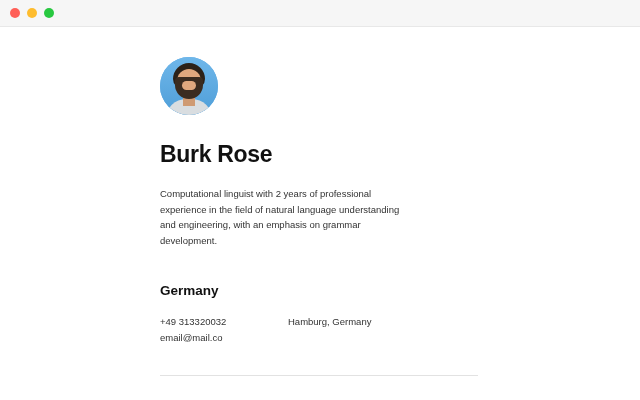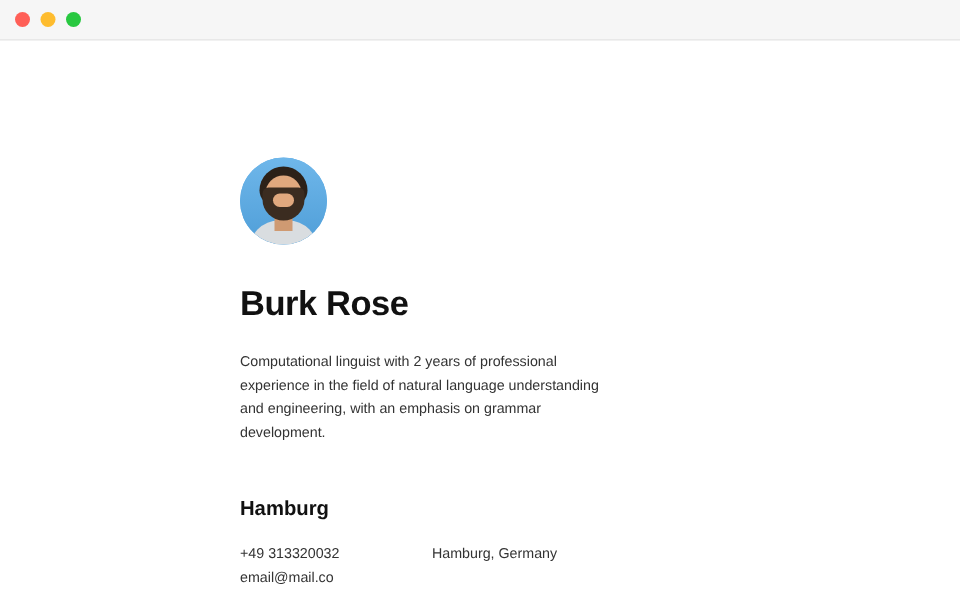--- a/index.html
+++ b/index.html
@@ -15,21 +15,20 @@
     color: #1a1a1a;
   }
   .window {
     width: 640px;
     height: 400px;
     background: #ffffff;
     position: relative;
     overflow: hidden;
     display: flex;
     flex-direction: column;
-    gap: 48px;
   }
   .titlebar {
     height: 26px;
     background: #f6f6f6;
     border-bottom: 1px solid #e8e8e8;
     display: flex;
     align-items: center;
     padding-left: 10px;
     flex: 0 0 auto;
   }
@@ -199,21 +198,21 @@
           <span class="hair"></span>
           <span class="face"></span>
           <span class="beard"></span>
           <span class="chin"></span>
         </div>
 
         <h1 class="name">Burk Rose</h1>
 
         <p class="summary">Computational linguist with 2 years of professional experience in the field of natural language understanding and engineering, with an emphasis on grammar development.</p>
 
-        <h2 class="section">Hamburg</h2>
+        <h2 class="section">Germany</h2>
 
         <div class="contact-grid">
           <div class="contact-col">
             <div>+49 313320032</div>
             <div>email@mail.co</div>
           </div>
           <div class="contact-col right">
             <div>Hamburg, Germany</div>
           </div>
         </div>

